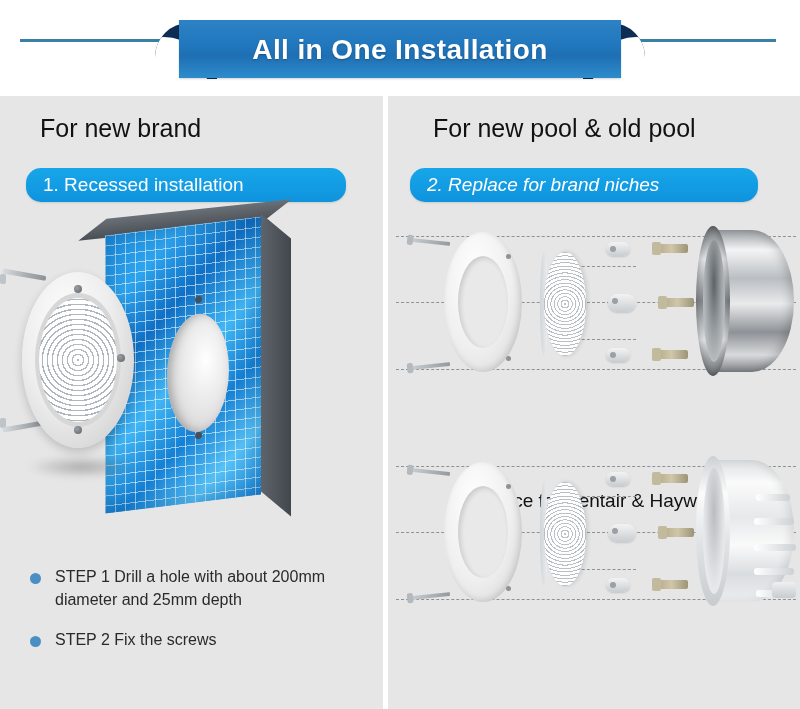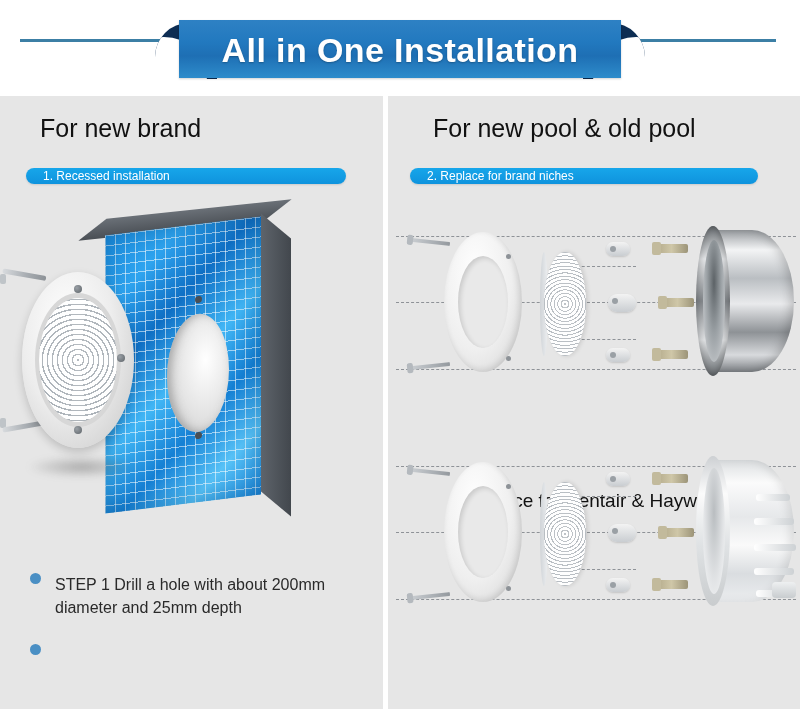--- a/index.html
+++ b/index.html
@@ -73,21 +73,21 @@
   }
 
   .ribbon-title {
     position: absolute;
     left: 0; top: 0;
     width: 100%; height: 60px;
     display: flex;
     align-items: center;
     justify-content: center;
     color: #ffffff;
-    font-size: 34px;
+    font-size: 28px;
     font-weight: bold;
     letter-spacing: .4px;
     text-shadow: 0 1px 2px rgba(0,0,0,.25);
     white-space: nowrap;
   }
 
   
   .panels {
     position: absolute;
     left: 0; top: 96px;
@@ -109,34 +109,34 @@
     color: #111111;
     font-size: 25px;
     font-weight: 500;
     white-space: nowrap;
   }
   .panel-left  .panel-heading { left: 40px; top: 18px; }
   .panel-right .panel-heading { left: 45px; top: 18px; }
 
   .pill {
     position: absolute;
-    height: 16px;
+    height: 34px;
     border-radius: 15px;
     background: linear-gradient(to bottom, #17a6ea 0%, #0f93dd 100%);
     color: #ffffff;
-    font-size: 12px;
+    font-size: 19px;
     font-weight: 500;
     display: flex;
     align-items: center;
     padding-left: 17px;
     white-space: nowrap;
     box-shadow: 0 1px 2px rgba(0,0,0,.12);
   }
   .pill-left  { left: 26px; top: 72px; width: 320px; }
-  .pill-right { left: 22px; top: 72px; width: 348px; }
+  .pill-right { left: 22px; top: 72px; width: 348px; font-style: italic; }
 
   
   .art-left {
     position: absolute;
     left: 0; top: 118px;
     width: 383px; height: 340px;
   }
 
   
   .wall {
@@ -267,21 +267,20 @@
     flex: 0 0 auto;
     width: 11px; height: 11px;
     border-radius: 50%;
     background: #4a8fc4;
     margin: 7px 14px 0 0;
   }
   .step-text {
     color: #2a2a2a;
     font-size: 16px;
     line-height: 1.42;
-    margin-top: 8px;
   }
 
   
   .exploded {
     position: absolute;
     width: 400px; height: 175px;
     left: 8px;
   }
   .exploded.top    { top: 118px; }
   .exploded.bottom { top: 348px; }
@@ -546,20 +545,21 @@
         <div class="lamp-shadow"></div>
       </div>
 
       <div class="steps">
         <div class="step">
           <div class="step-dot"></div>
           <div class="step-text">STEP 1 Drill a hole with about 200mm diameter and 25mm depth</div>
         </div>
         <div class="step">
           <div class="step-dot"></div>
+          <div class="step-text">STEP 2 Fix the screws</div>
         </div>
       </div>
     </div>
 
     <div class="panel-gutter"></div>
 
     <div class="panel panel-right">
 
       <div class="panel-heading">For new pool &amp; old pool</div>
 

